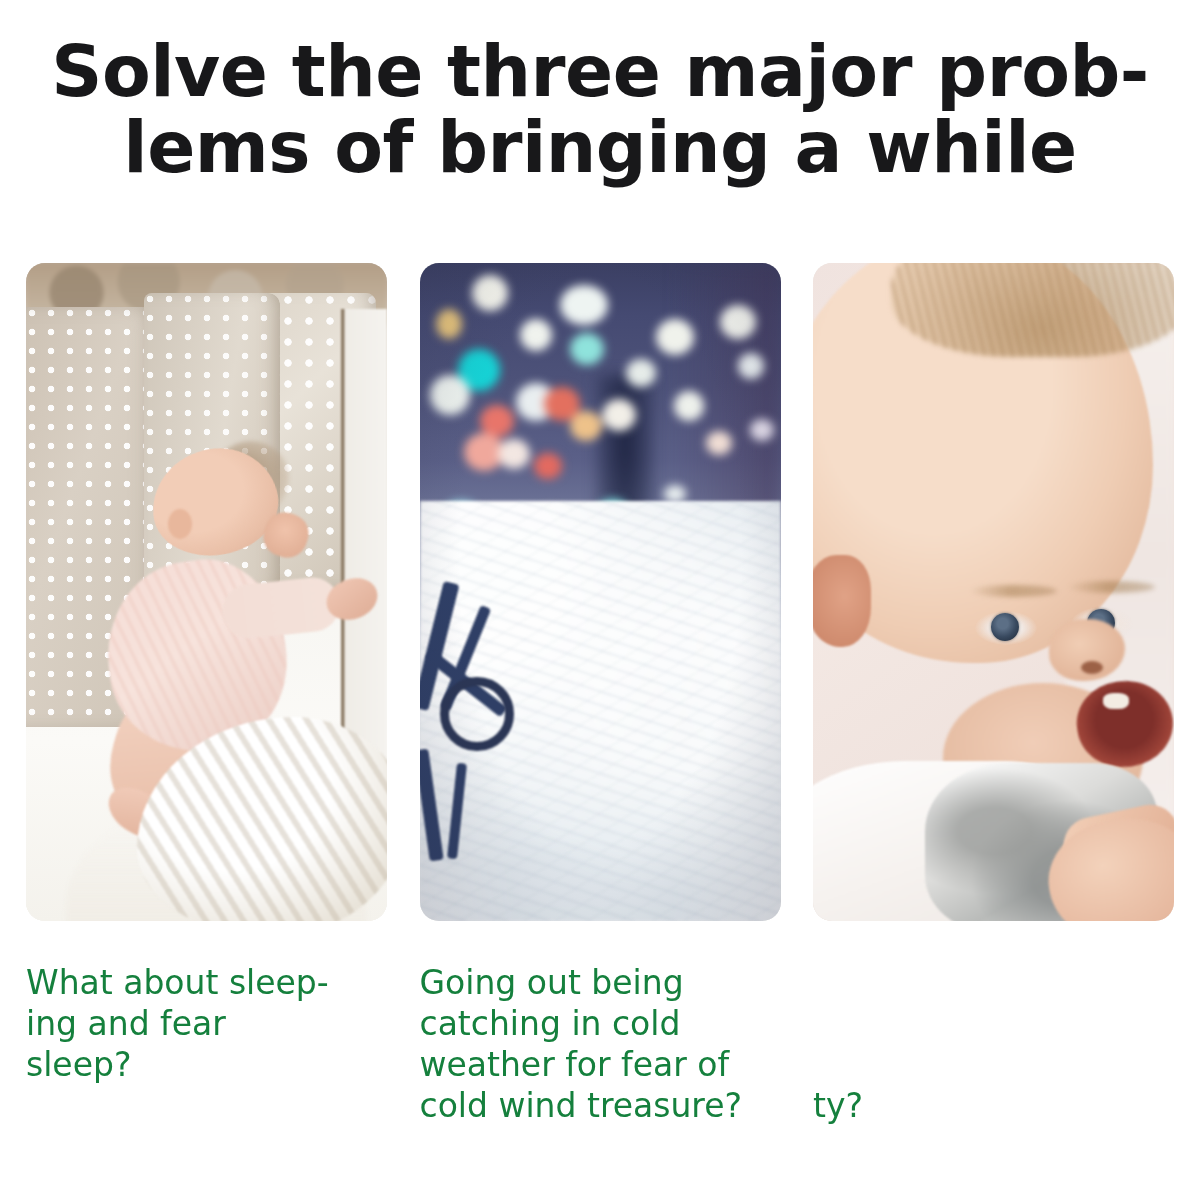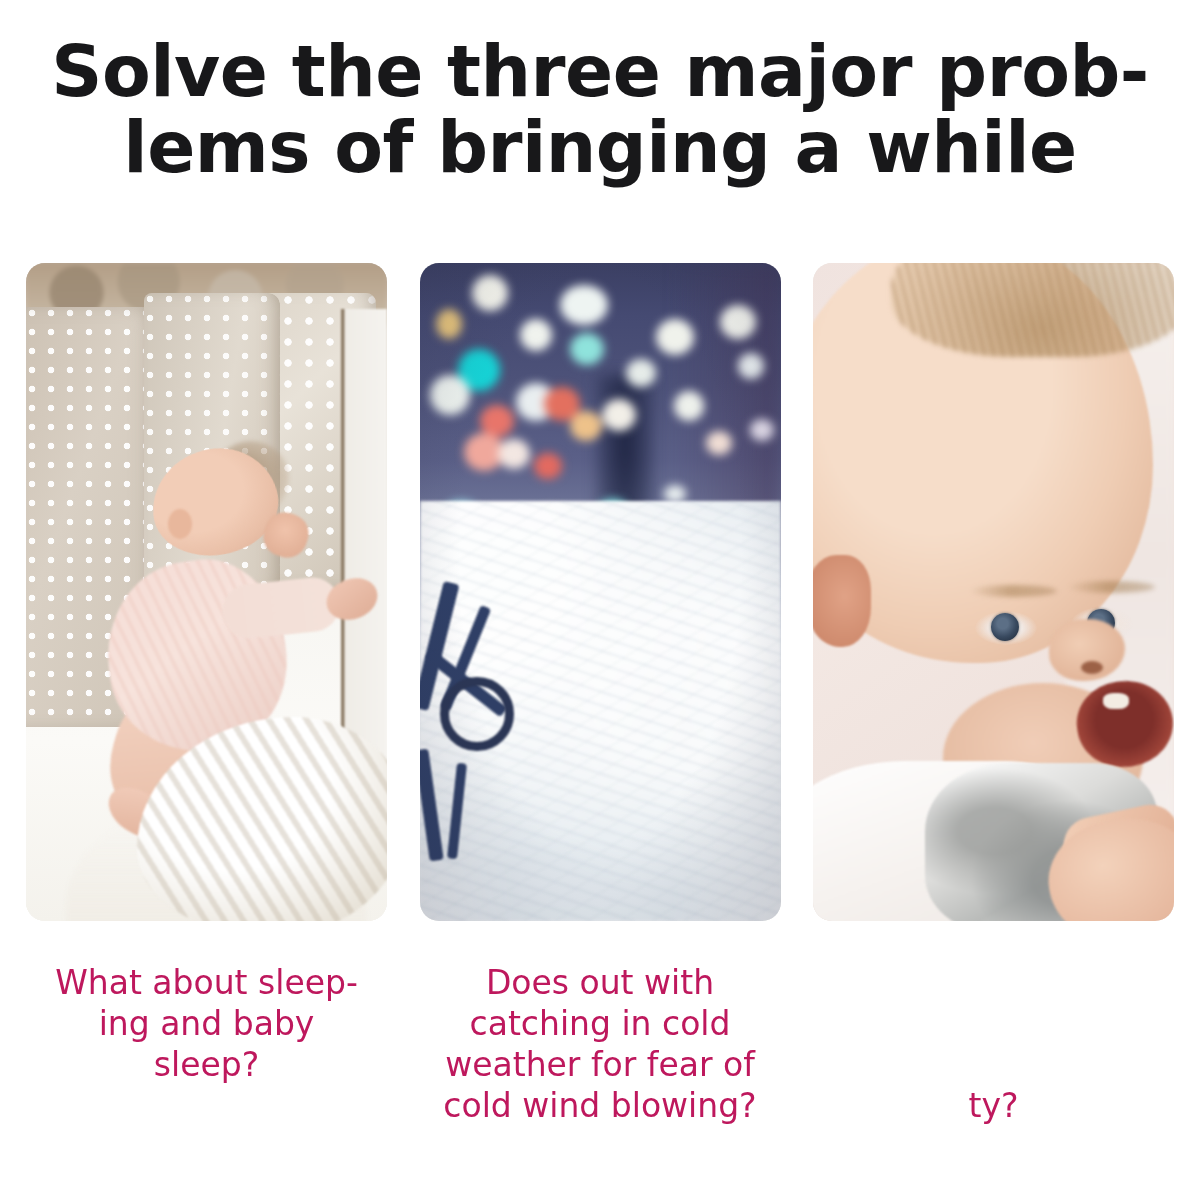--- a/index.html
+++ b/index.html
@@ -357,25 +357,24 @@
   
   .captions {
     position:absolute;
     left:26px; top:962px;
     width:1148px;
     display:flex;
     justify-content:space-between;
   }
   .caption {
     width:361px;
-    text-align:center;
     font-family:"DejaVu Sans", sans-serif;
     font-size:33px;
     line-height:41px;
-    color:#be185d;
+    color:#15803d;
     font-weight:normal;
   }
 </style>
 </head>
 <body>
 
 <div class="page">
 
   <div class="title-block">
     <span class="title-line">Solve the three major prob-</span>
@@ -480,28 +479,28 @@
       <div class="p3-towel"></div>
       <div class="p3-thumb"></div>
       <div class="p3-hand"></div>
     </div>
 
   </div>
 
   <div class="captions">
     <div class="caption">
       <span>What about sleep-</span><br>
-      <span>ing and baby</span><br>
+      <span>ing and fear</span><br>
       <span>sleep?</span>
     </div>
     <div class="caption">
-      <span>Does out with</span><br>
+      <span>Going out being</span><br>
       <span>catching in cold</span><br>
       <span>weather for fear of</span><br>
-      <span>cold wind blowing?</span>
+      <span>cold wind treasure?</span>
     </div>
     <div class="caption">
       <br>
       <br>
       <br>
       <span>ty?</span>
     </div>
   </div>
 
 </div>

